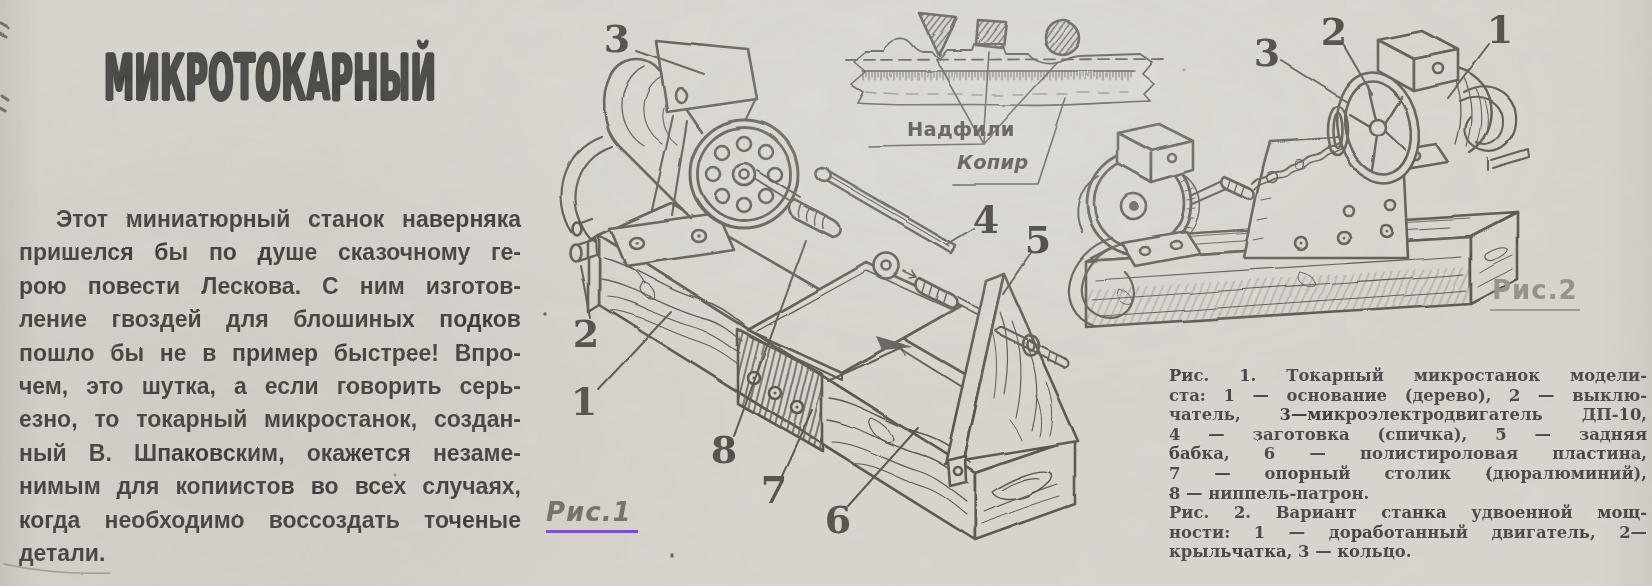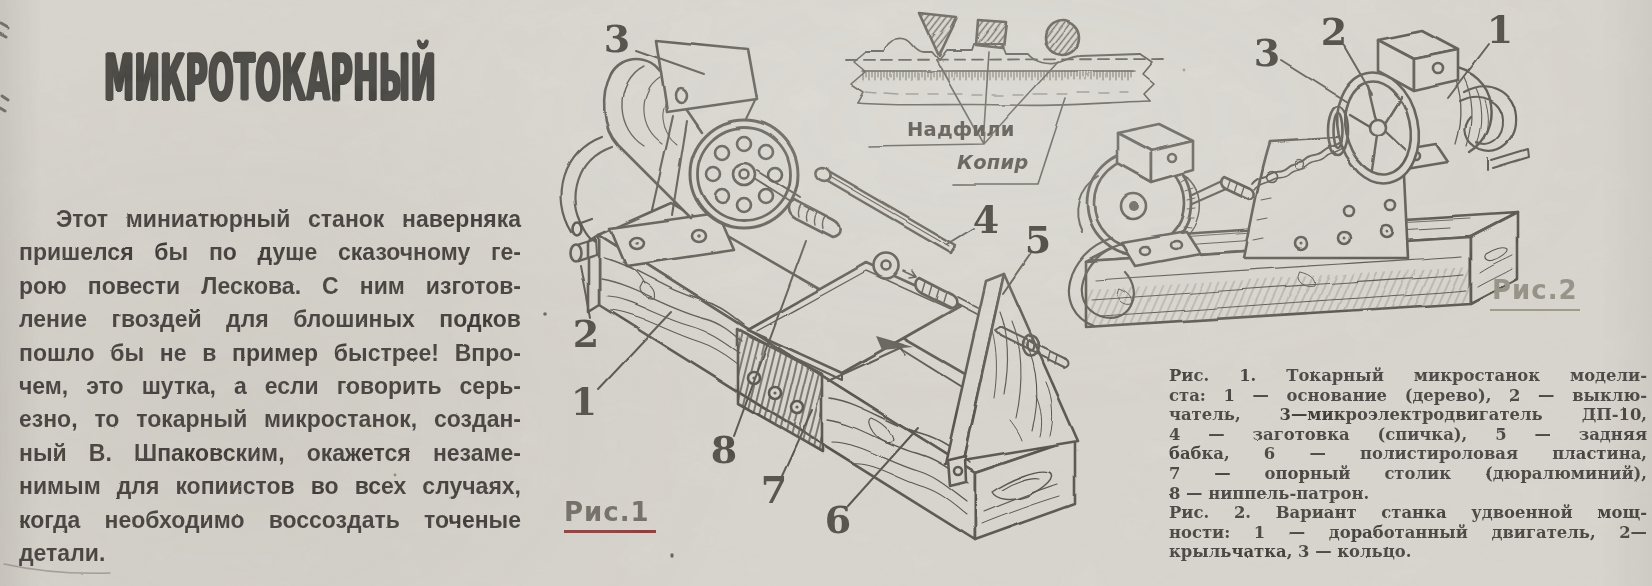--- a/index.html
+++ b/index.html
@@ -25,21 +25,21 @@
   
   .caption{filter:url(#inktext);position:absolute;left:1169px;top:366px;width:478px;color:#272420;
      font-family:"DejaVu Serif",serif;font-weight:bold;font-size:16.4px;}
   .caption .cl{margin:0;height:19.6px;line-height:19.6px;text-align:justify;text-align-last:justify;white-space:nowrap;}
   .caption .cl.endp{text-align-last:left;}
   
   .co{position:absolute;font-family:"DejaVu Serif",serif;font-weight:bold;font-size:38px;color:#34312b;
       transform:translate(-50%,-50%);}
   .figlabel{position:absolute;font-family:"DejaVu Sans",sans-serif;font-size:26px;font-weight:bold;
       letter-spacing:1px;color:#5f5b51;}
-  .figlabel.l1{left:564px;top:497px;border-bottom:3px solid #7f1d1d;padding:0 6px 3px 0;}
+  .figlabel.l1{left:546px;top:497px;border-bottom:3px solid #6d28d9;padding:0 6px 3px 0;font-style:italic;}
   .figlabel.l2{left:1490px;top:275px;color:#8a8679;border-bottom:2px solid #96927f;padding:0 2px 4px 2px;}
   .inslabel{position:absolute;font-family:"DejaVu Sans",sans-serif;font-weight:bold;font-size:19.5px;
       color:#514d46;letter-spacing:0.2px;}
   .inslabel.nad{left:872px;top:118px;margin-left:35px;}
   .inslabel.kop{left:957px;top:151px;font-style:italic;}
   svg.art{position:absolute;left:0;top:0;}
   svg.grain{position:absolute;left:0;top:0;pointer-events:none;}
 </style>
 </head>
 <body>

